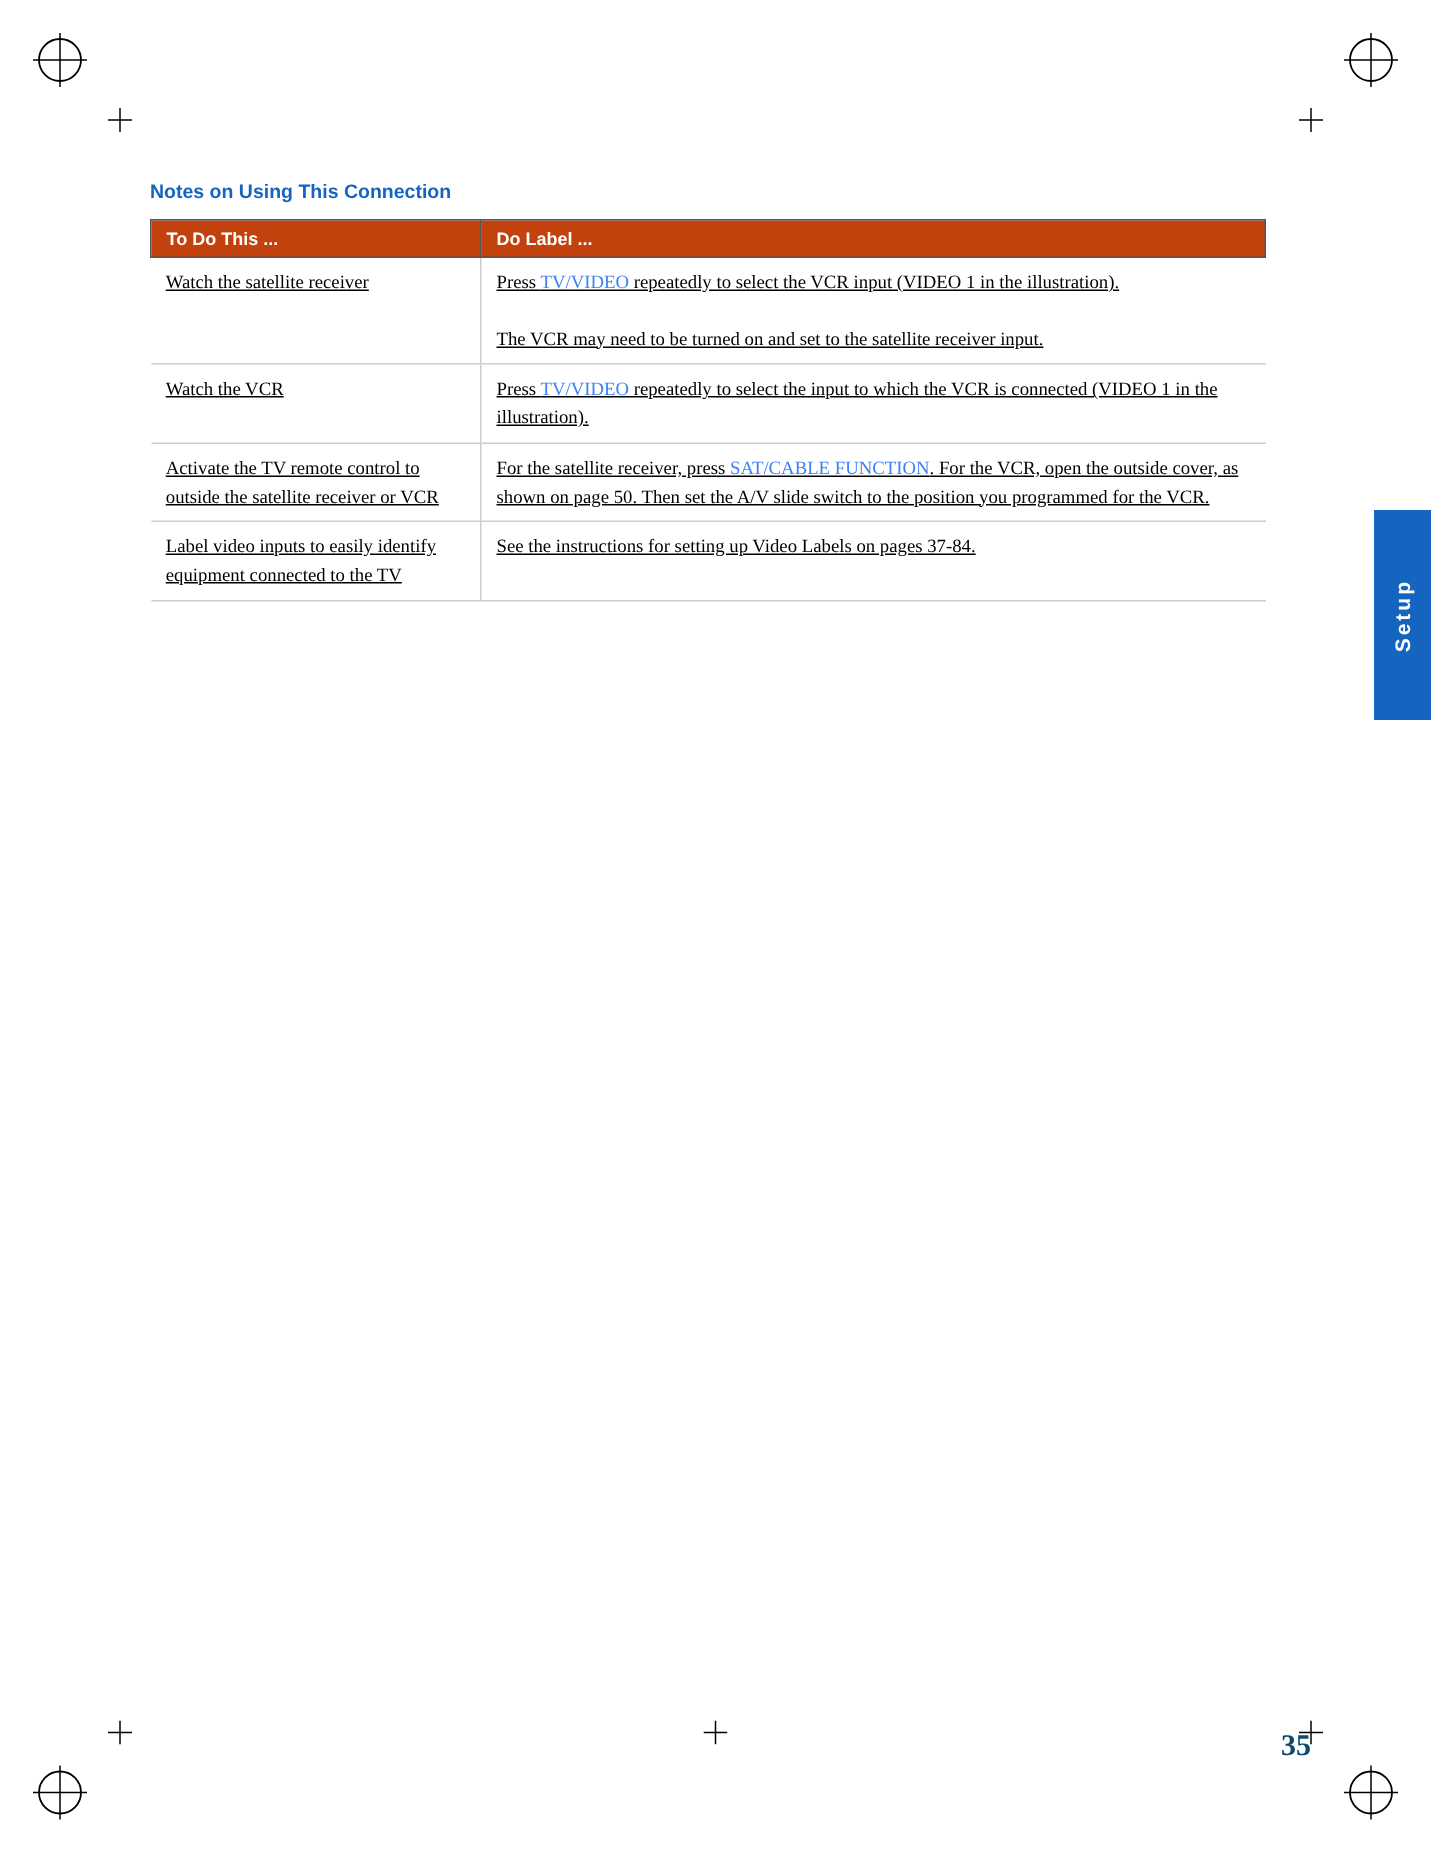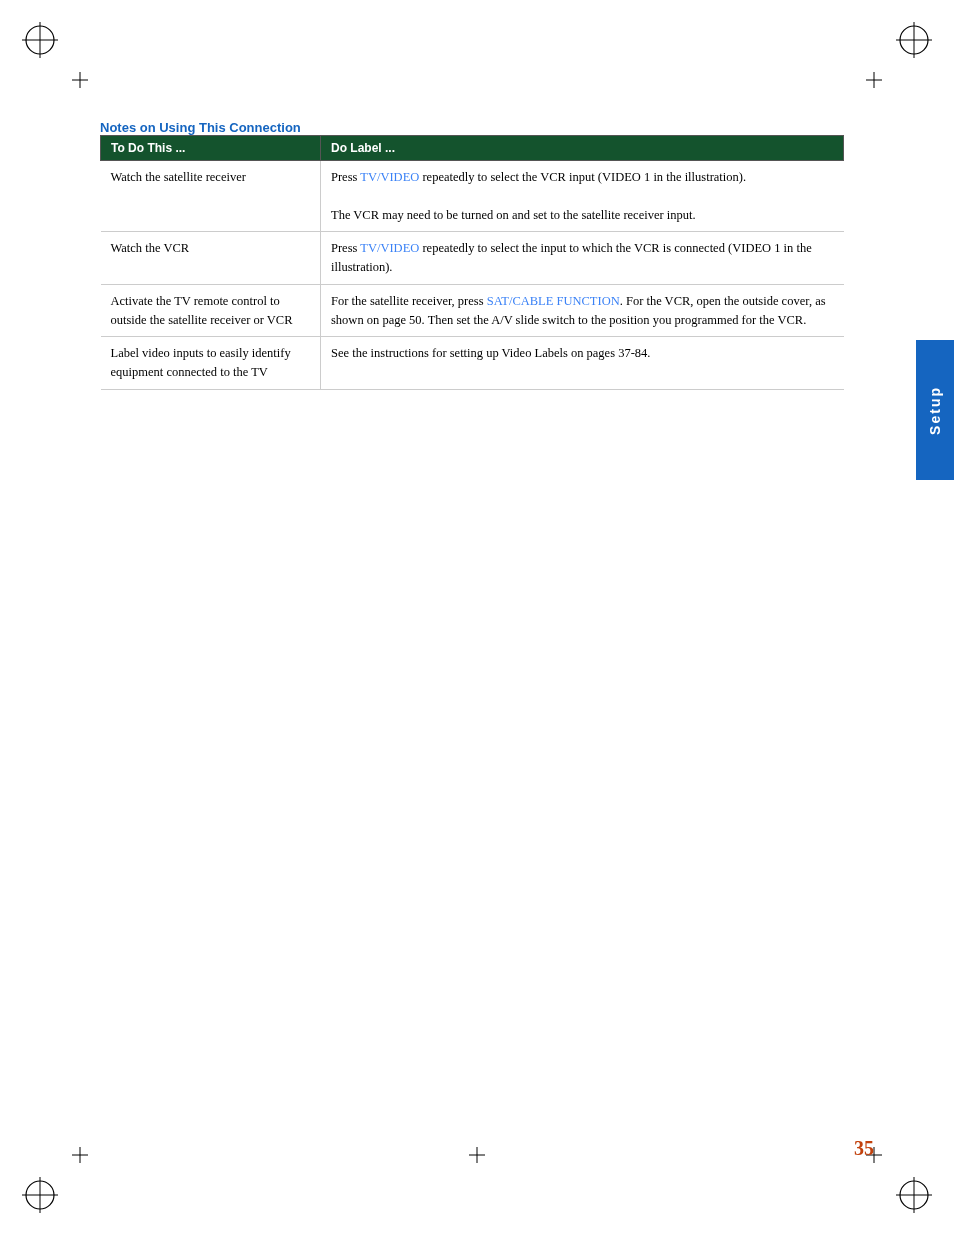--- a/index.html
+++ b/index.html
@@ -62,68 +62,69 @@
       font-size: 14px;
       font-weight: bold;
       writing-mode: vertical-rl;
       transform: rotate(180deg);
       letter-spacing: 2px;
     }
 
     
     .page-number {
       position: absolute;
-      bottom: 75px;
+      bottom: 59px;
       right: 80px;
       font-size: 20px;
       font-weight: bold;
-      color: #c2410c;
+      color: #0c4a6e;
     }
 
     
     .content-area {
       position: absolute;
       top: 120px;
       left: 100px;
       right: 110px;
     }
 
     
     .section-title {
       color: #1565c0;
       font-family: Arial, sans-serif;
       font-size: 13px;
       font-weight: bold;
-      margin-bottom: 0;
+      margin-bottom: 11px;
     }
 
     
     .info-table {
       width: 100%;
       border-collapse: collapse;
       font-size: 12.5px;
     }
 
     .info-table thead tr {
-      background: #14532d;
+      background: #c2410c;
       color: #ffffff;
     }
 
     .info-table thead th {
       padding: 5px 10px;
       text-align: left;
       font-family: Arial, sans-serif;
       font-size: 12px;
       font-weight: bold;
       border: 1px solid #555;
     }
 
     .info-table tbody tr {
       border-bottom: 1px solid #cccccc;
       vertical-align: top;
+      text-decoration: underline;
     }
 
     .info-table tbody td {
       padding: 7px 10px;
       line-height: 1.5;
     }
 
     .info-table tbody td:first-child {
       width: 220px;
       border-right: 1px solid #cccccc;

